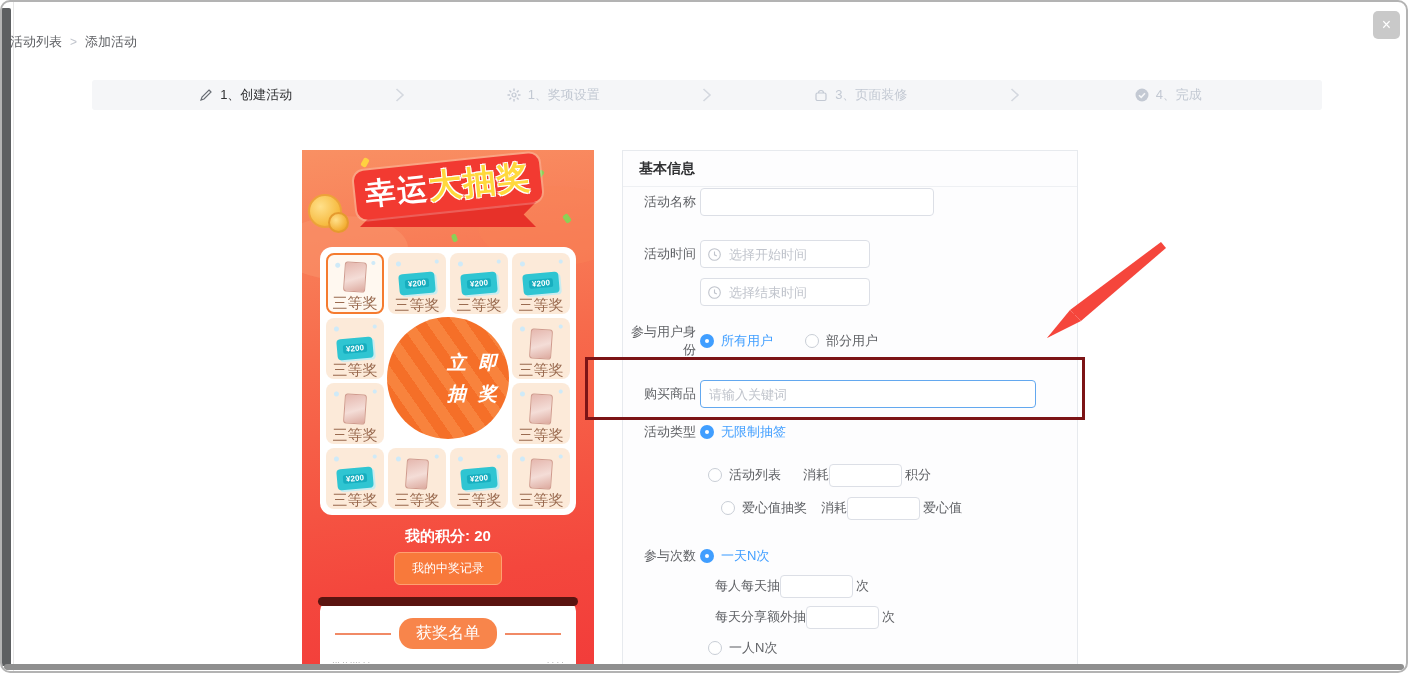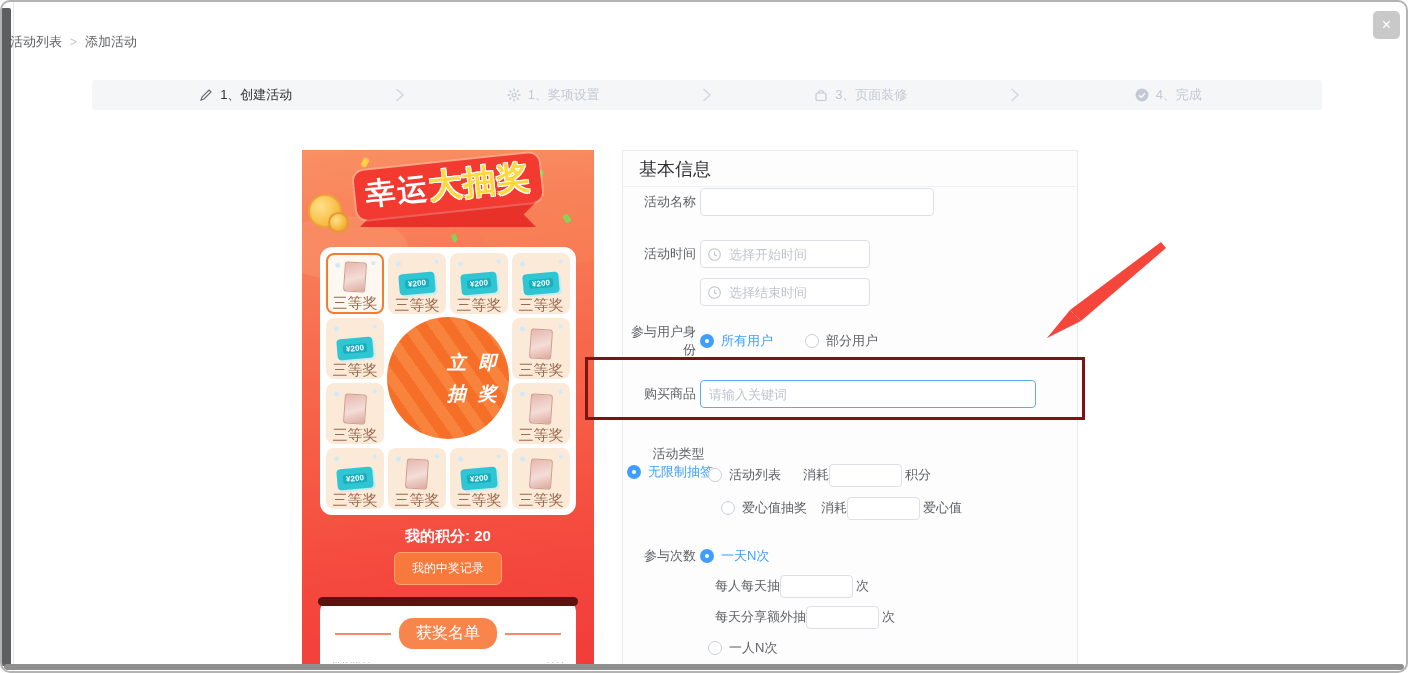--- a/index.html
+++ b/index.html
@@ -64,21 +64,21 @@
   .slot-bar{position:absolute;top:447px;left:16px;right:16px;height:9px;background:#5a1410;border-radius:5px;z-index:3;}
   .winners{position:absolute;top:451px;left:18px;right:18px;height:70px;background:#fff;border-radius:10px 10px 0 0;z-index:2;}
   .w-title-row{display:flex;align-items:center;justify-content:center;padding-top:17px;gap:8px;}
   .w-line{width:56px;height:2px;background:#f18a66;}
   .w-pill{background:#f8854b;color:#fff;font-size:16px;padding:5px 17px;border-radius:14px;white-space:nowrap;}
   .w-row{margin-top:9px;padding:0 12px;font-size:8px;color:#a9a9a9;display:flex;justify-content:space-between;}
   
   .form-panel{position:absolute;left:620px;top:148px;width:456px;height:520px;background:#fdfdfe;
     border:1px solid #e7eaee;box-sizing:border-box;}
   .f-header{height:35px;border-bottom:1px solid #eef0f3;display:flex;align-items:center;padding-left:16px;
-    font-size:18px;font-weight:normal;color:#303133;}
+    font-size:14px;font-weight:bold;color:#303133;}
   .frow{position:absolute;left:0;display:flex;align-items:center;height:28px;font-size:13px;color:#606266;}
   .flabel{width:73px;text-align:right;flex:none;}
   .fcontent{margin-left:4px;display:flex;align-items:center;}
   .inp{border:1px solid #dcdfe6;border-radius:4px;background:#fff;height:28px;box-sizing:border-box;
     font-size:13px;color:#606266;padding:0 8px;font-family:"Liberation Sans",sans-serif;outline:none;}
   .inp::placeholder{color:#c0c4cc;}
   .time-wrap{position:relative;display:flex;align-items:center;}
   .time-wrap .clk{position:absolute;left:8px;color:#c0c4cc;display:flex;}
   .time-inp{padding-left:28px;width:170px;}
   .name-inp{width:234px;}
@@ -335,21 +335,21 @@
       </span>
     </div>
 
     <div class="frow" style="top:229px;">
       <span class="flabel">购买商品</span>
       <span class="fcontent">
         <input class="inp buy-inp" placeholder="请输入关键词" style="">
       </span>
     </div>
 
-    <div class="frow" style="top:294px;flex-direction:column;">
+    <div class="frow" style="top:267px;">
       <span class="flabel">活动类型</span>
       <span class="fcontent">
         <span class="ritem">
           <span class="radio sel"></span>
           <span class="blue">无限制抽签</span>
         </span>
       </span>
     </div>
     <div class="frow" style="top:310px;left:85px;">
       <span class="ritem w95">

